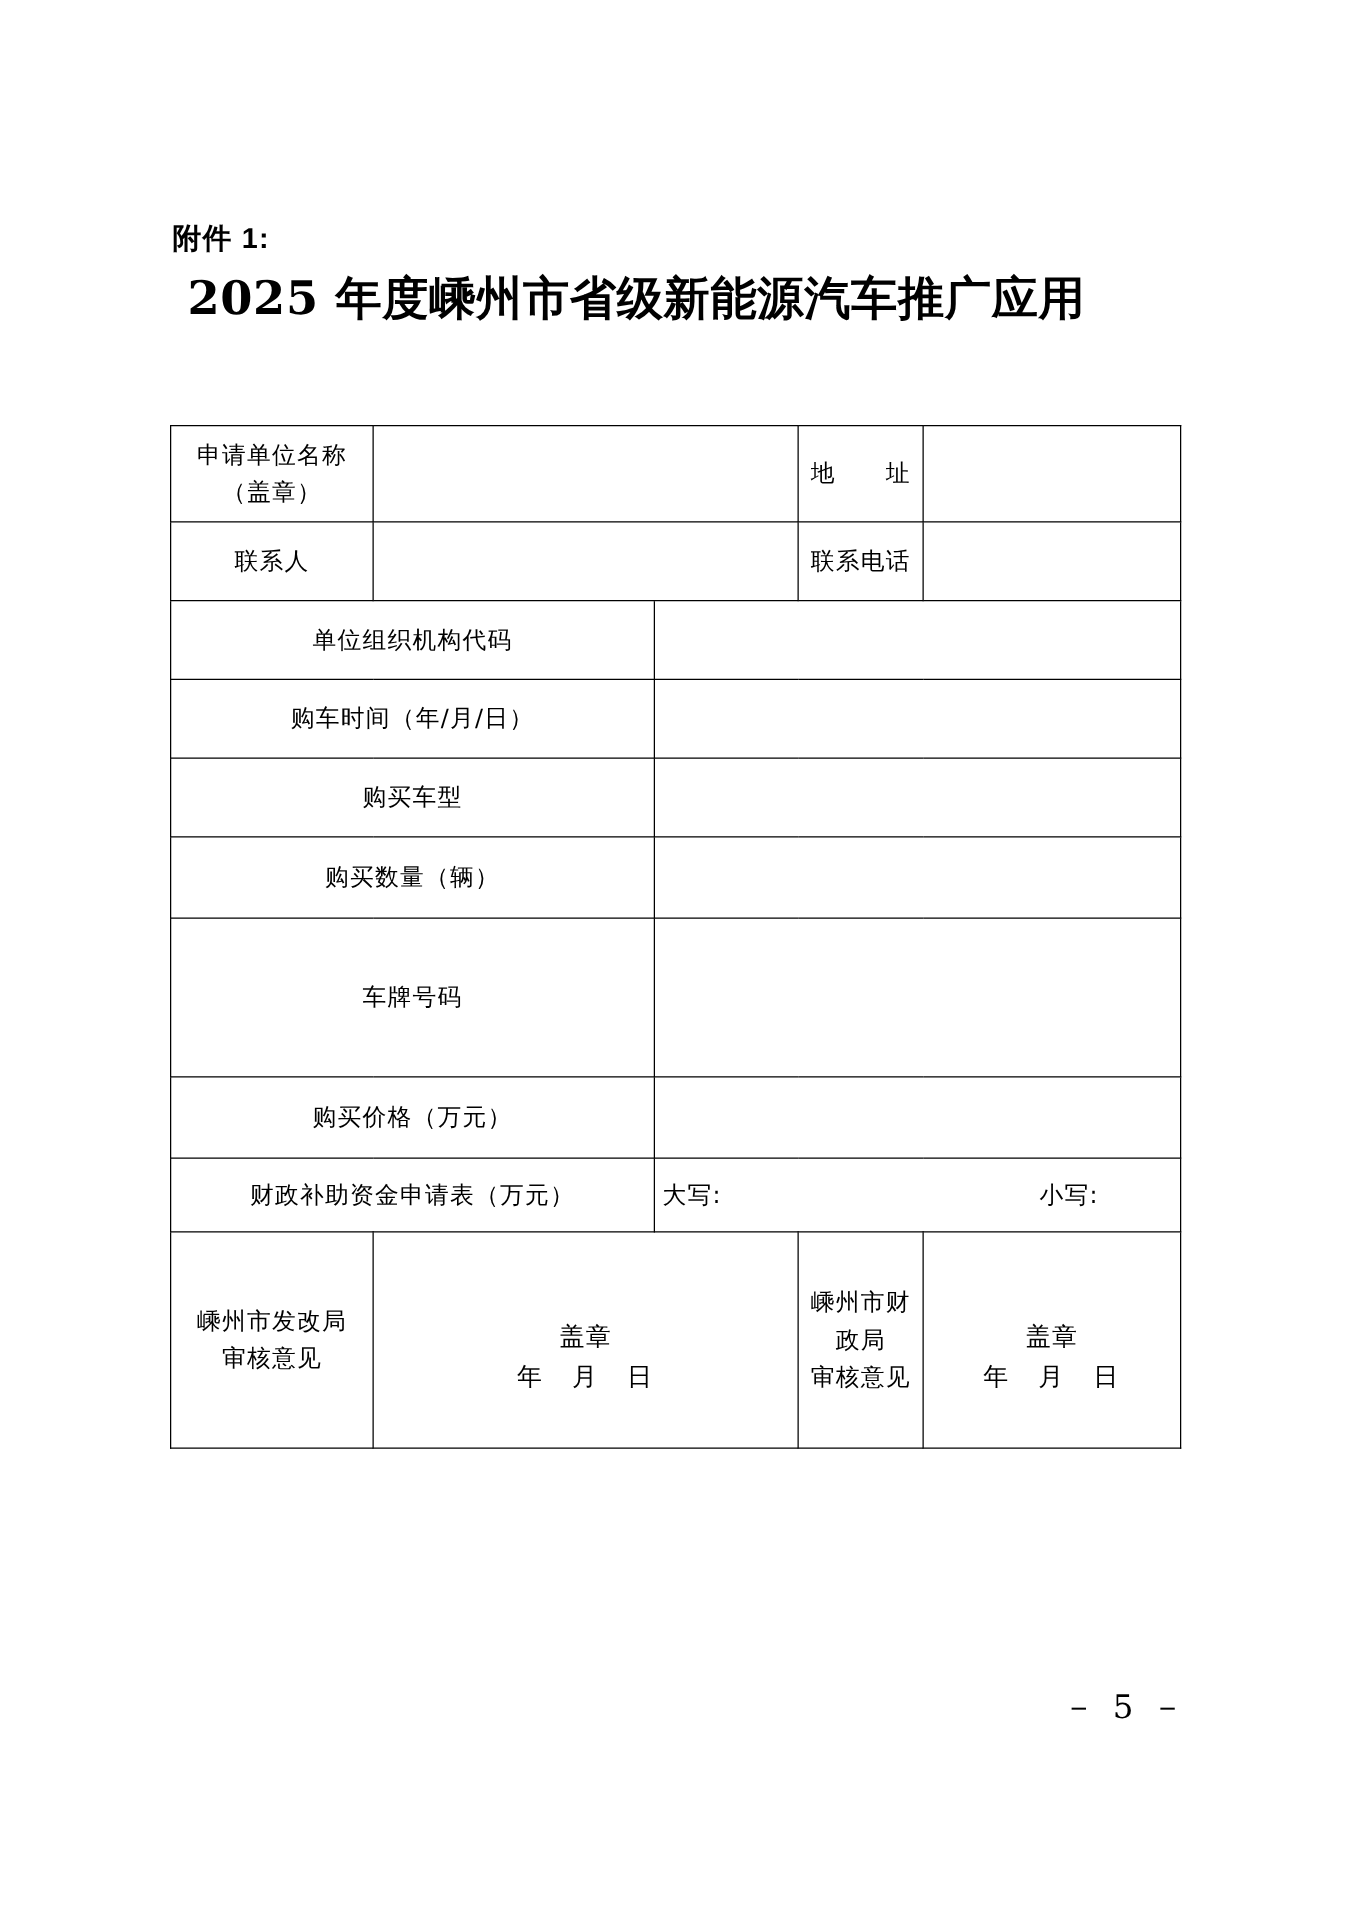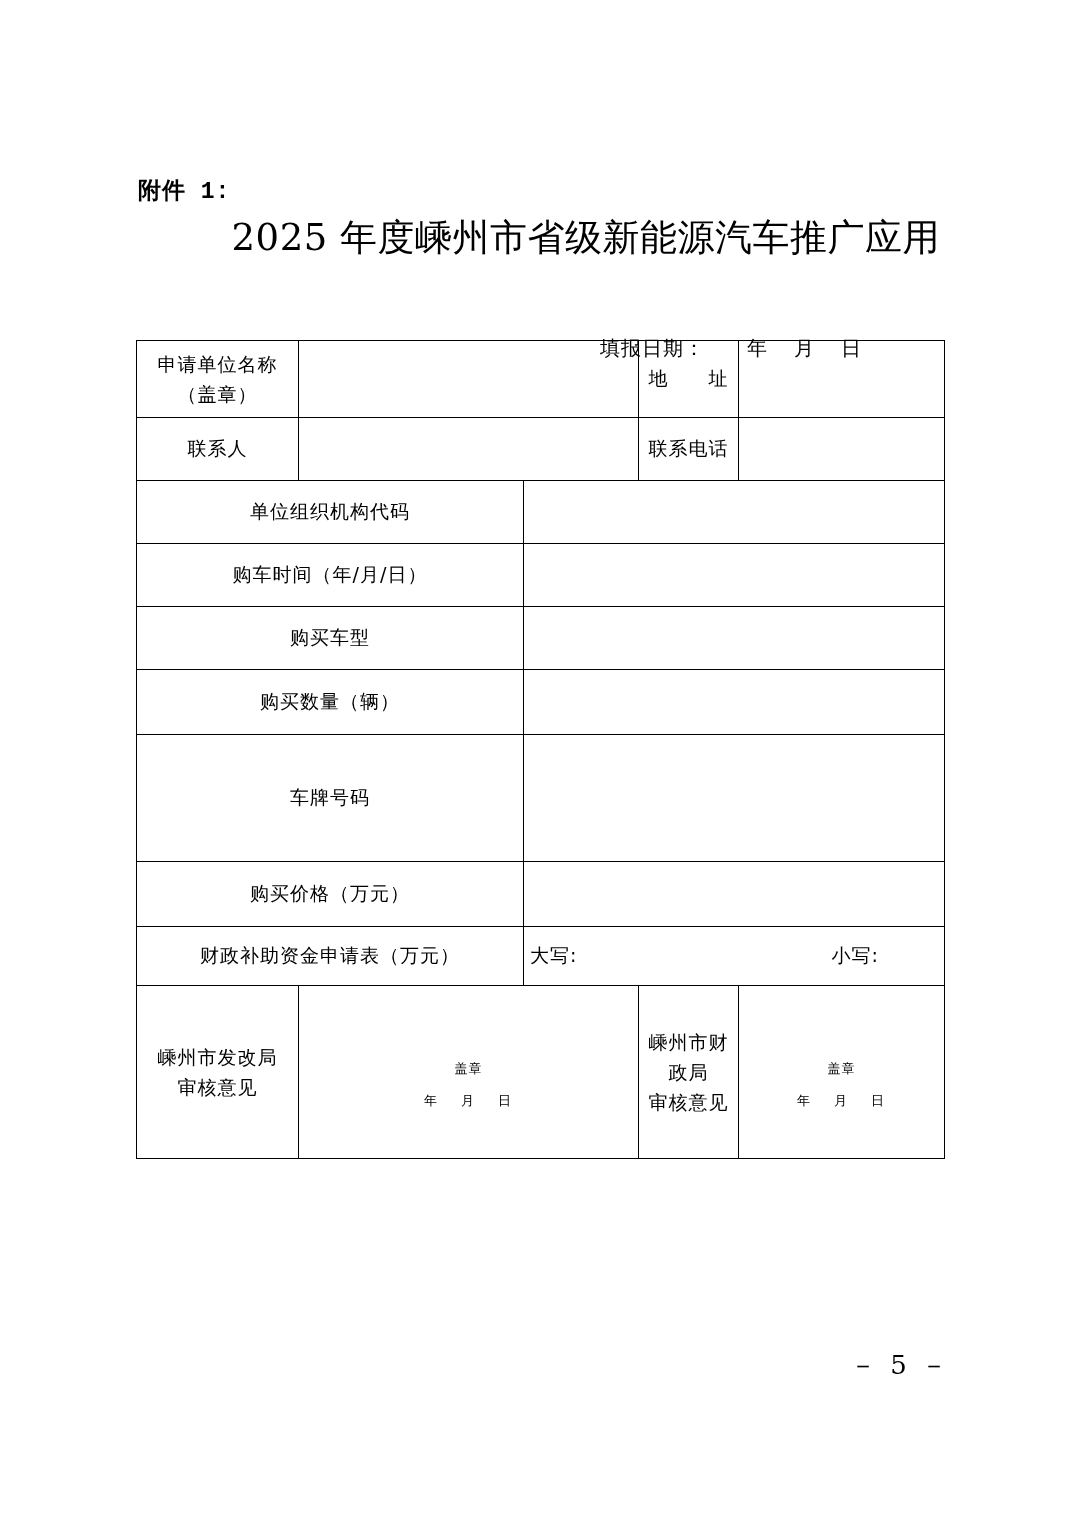--- a/index.html
+++ b/index.html
@@ -21,30 +21,30 @@
     width: 1080px;
     height: 1528px;
   }
   .attach-label {
     position: absolute;
     left: 138px;
     top: 175px;
     font-size: 23px;
     font-weight: bold;
     letter-spacing: 1px;
-    font-family: Liberation Mono, monospace;
+    font-family: Liberation Sans, sans-serif;
   }
   .doc-title {
     position: absolute;
     left: 150px;
     top: 212px;
     width: 790px;
-    text-align: right;
+    text-align: left;
     font-family: "DejaVu Serif", "Liberation Serif", serif;
-    font-weight: normal;
+    font-weight: bold;
     font-size: 37px;
     line-height: 52px;
     letter-spacing: 0.5px;
   }
   .date-line {
     position: absolute;
     left: 600px;
     top: 335px;
     width: 330px;
     font-size: 20px;
@@ -72,21 +72,21 @@
   }
   .c { text-align: center; }
   .l { text-align: left; }
   .blank { }
   .lbl-2line { line-height: 30px; }
   .sp-wide { letter-spacing: 14px; padding-left: 14px; margin-top: 46px; }
   .small-note { font-size: 19px; }
   .seal-block {
     text-align: center;
     line-height: 32px;
-    font-size: 13px;
+    font-size: 20px;
     padding-top: 26px;
   }
   .seal-block .ymd { letter-spacing: 2px; }
   .ymd span { display: inline-block; }
   .gap { display:inline-block; width: 22px; }
   .page-number {
     position: absolute;
     left: 0;
     top: 1348px;
     width: 1080px;
@@ -102,23 +102,20 @@
 <body>
 
 <div class="page">
 
   <div class="attach-label">附件 1:</div>
 
   <div class="doc-title">
     <div>2025 年度嵊州市省级新能源汽车推广应用</div>
   </div>
 
-  <div class="date-line">
-    <span>填报日期：</span><span class="spacer-s"></span><span>年</span><span class="spacer-m"></span><span>月</span><span class="spacer-m"></span><span>日</span>
-  </div>
 
   <table class="form">
     <colgroup>
       <col style="width:162px">
       <col style="width:225px">
       <col style="width:115px">
       <col style="width:100px">
       <col style="width:206px">
     </colgroup>
     <tbody>

